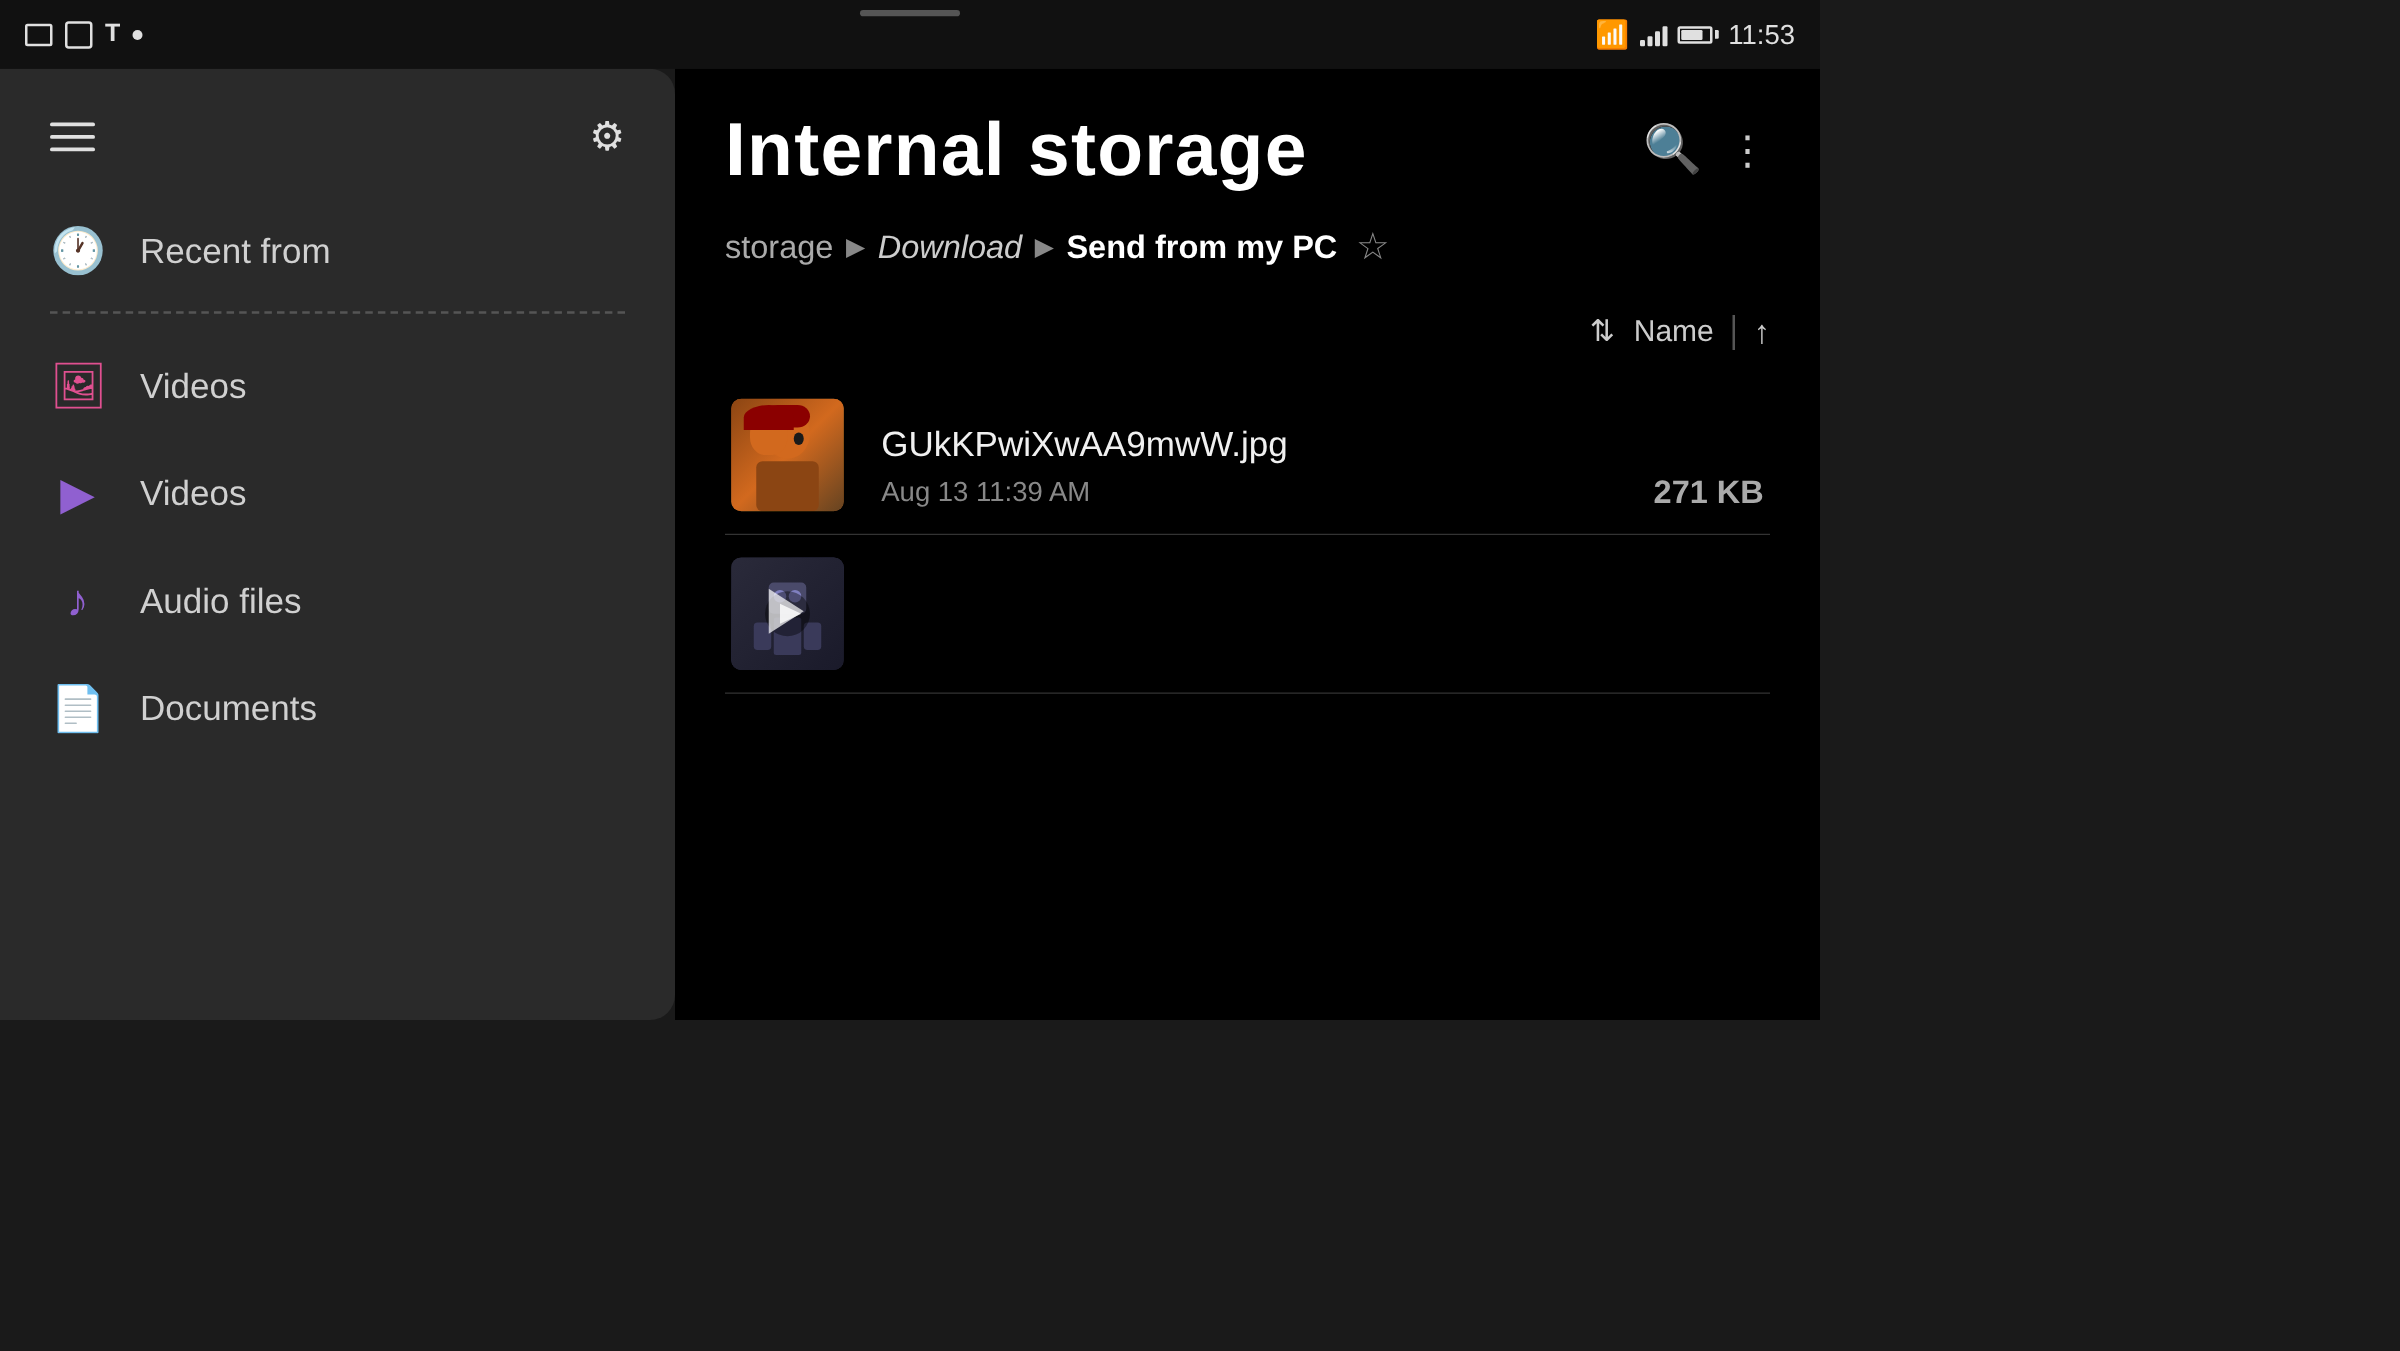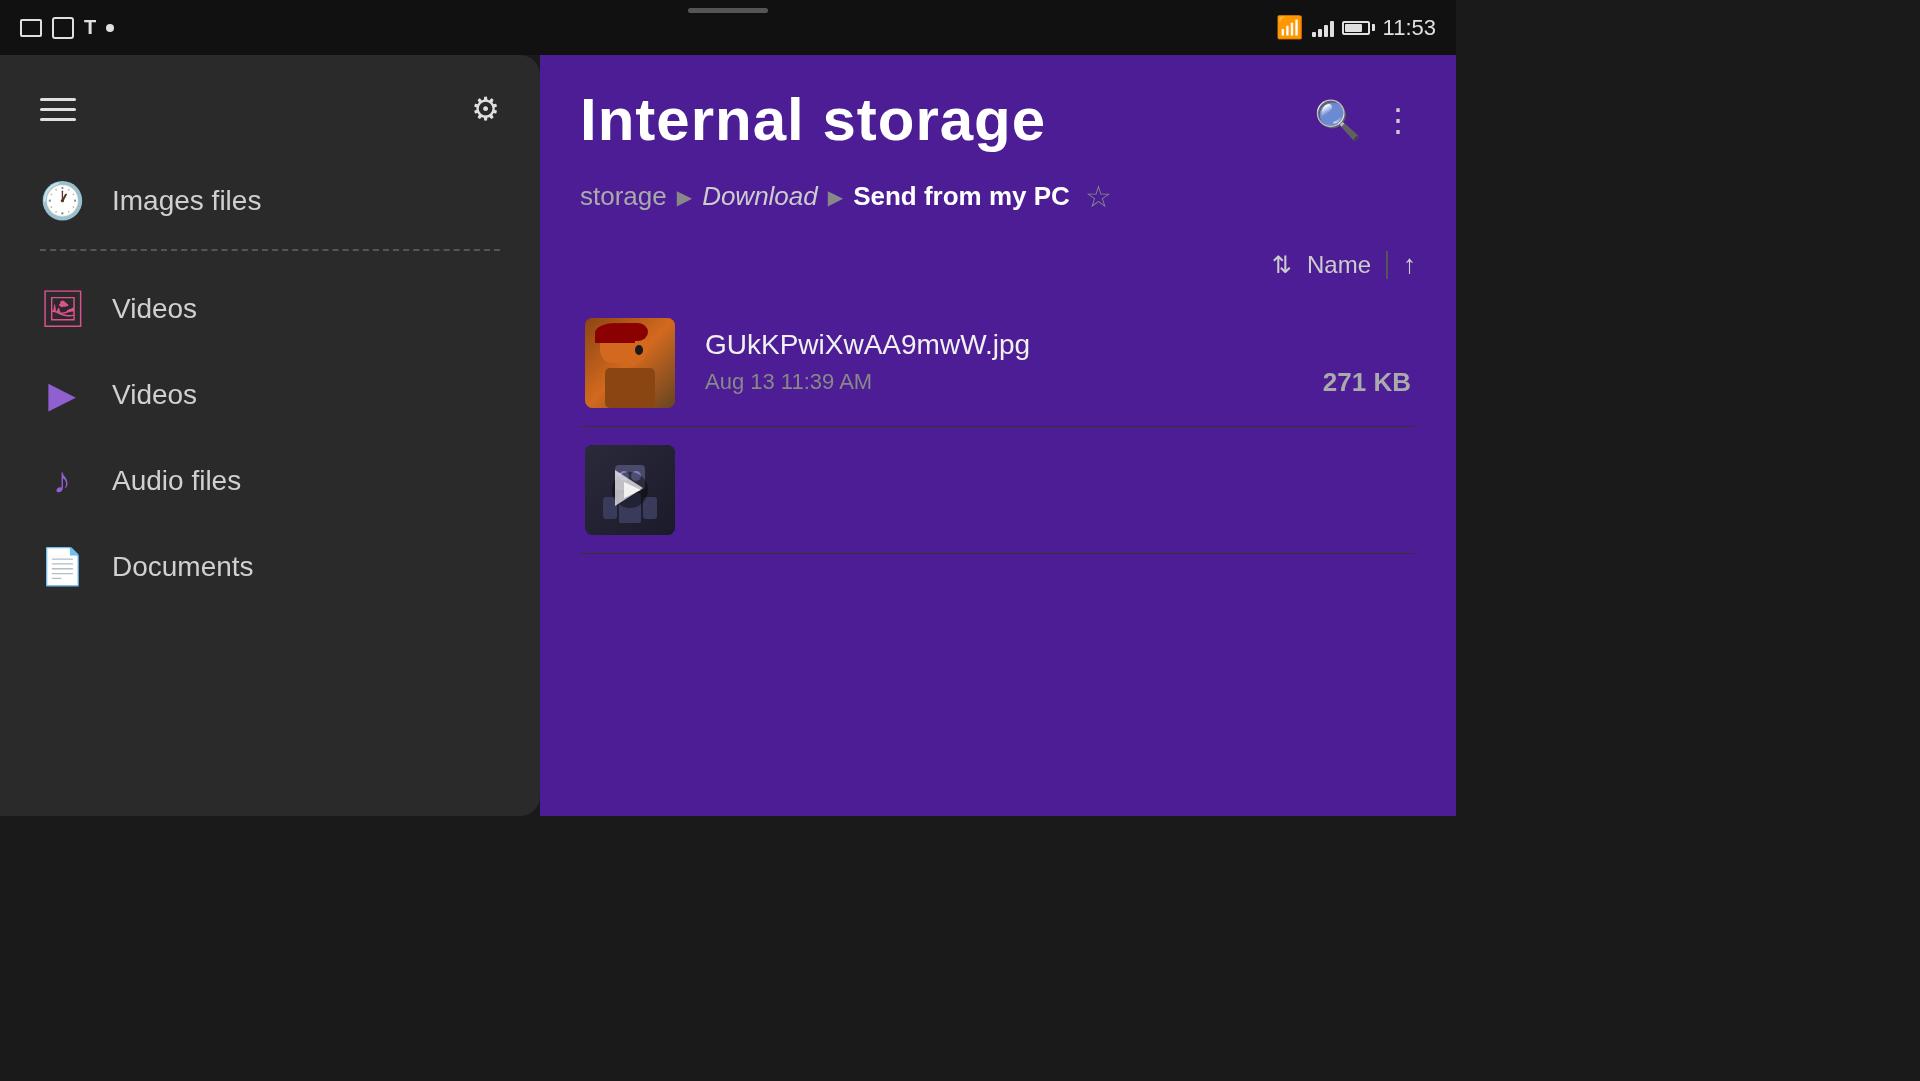--- a/index.html
+++ b/index.html
@@ -124,21 +124,21 @@
 
     .sidebar-icon {
       font-size: 36px;
       width: 44px;
       text-align: center;
     }
 
     
     .content-area {
       flex: 1;
-      background: #4c1d95;
+      background: #000000;
       padding: 20px 40px;
       overflow-y: auto;
     }
 
     .content-header {
       display: flex;
       align-items: center;
       justify-content: space-between;
       margin-bottom: 10px;
       padding: 10px 0;
@@ -218,21 +218,21 @@
     }
 
     
     .file-list {
       display: flex;
       flex-direction: column;
     }
 
     .file-item {
       display: flex;
-      align-items: center;
+      align-items: flex-end;
       gap: 30px;
       padding: 18px 5px;
       cursor: pointer;
       border-bottom: 1px solid #333;
     }
 
     .file-thumbnail {
       width: 90px;
       height: 90px;
       border-radius: 8px;
@@ -437,21 +437,21 @@
       <div class="hamburger-icon">
         <span></span>
         <span></span>
         <span></span>
       </div>
       <span class="gear-icon">⚙</span>
     </div>
 
     <div class="sidebar-item">
       <span class="sidebar-icon">🕐</span>
-      <span>Images files</span>
+      <span>Recent from</span>
     </div>
 
     <hr class="sidebar-divider">
 
     <div class="sidebar-item">
       <span class="sidebar-icon" style="color:#e05090;">🖼</span>
       <span>Videos</span>
     </div>
 
     <div class="sidebar-item">

